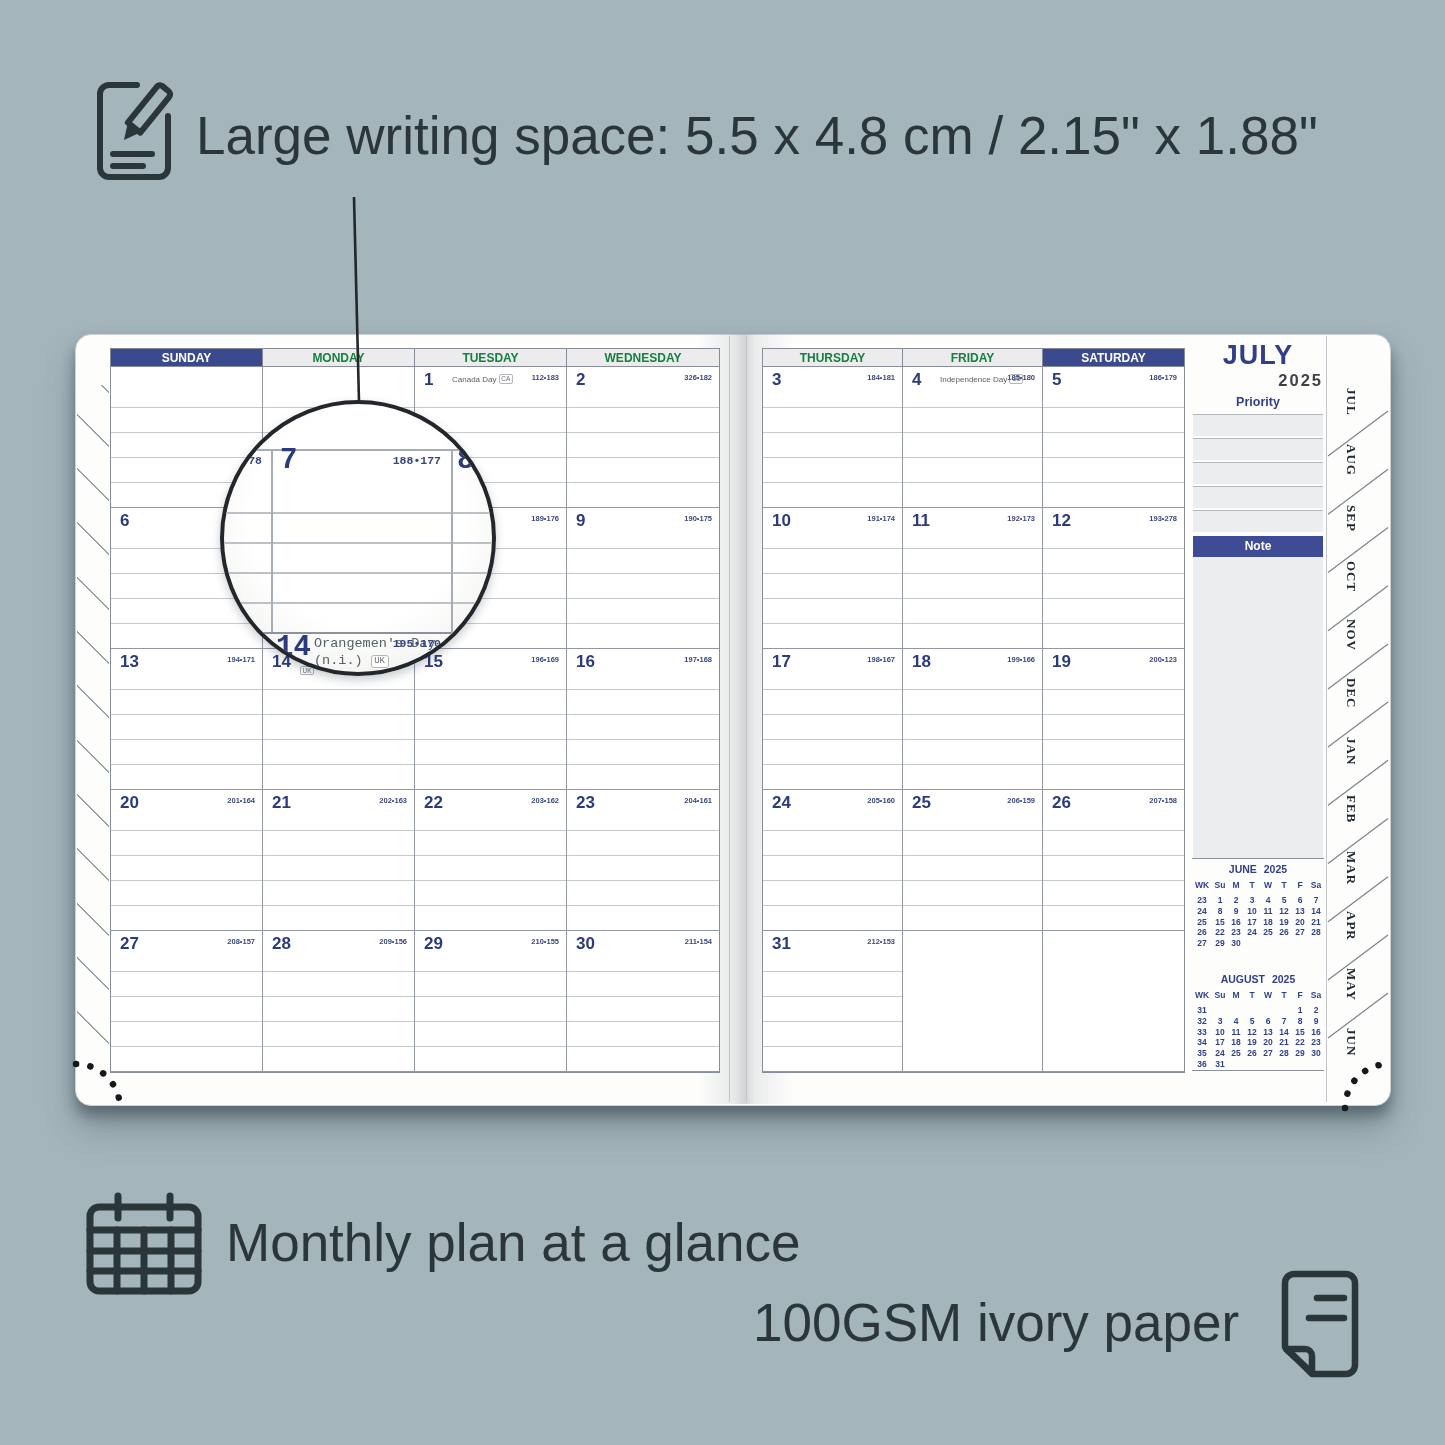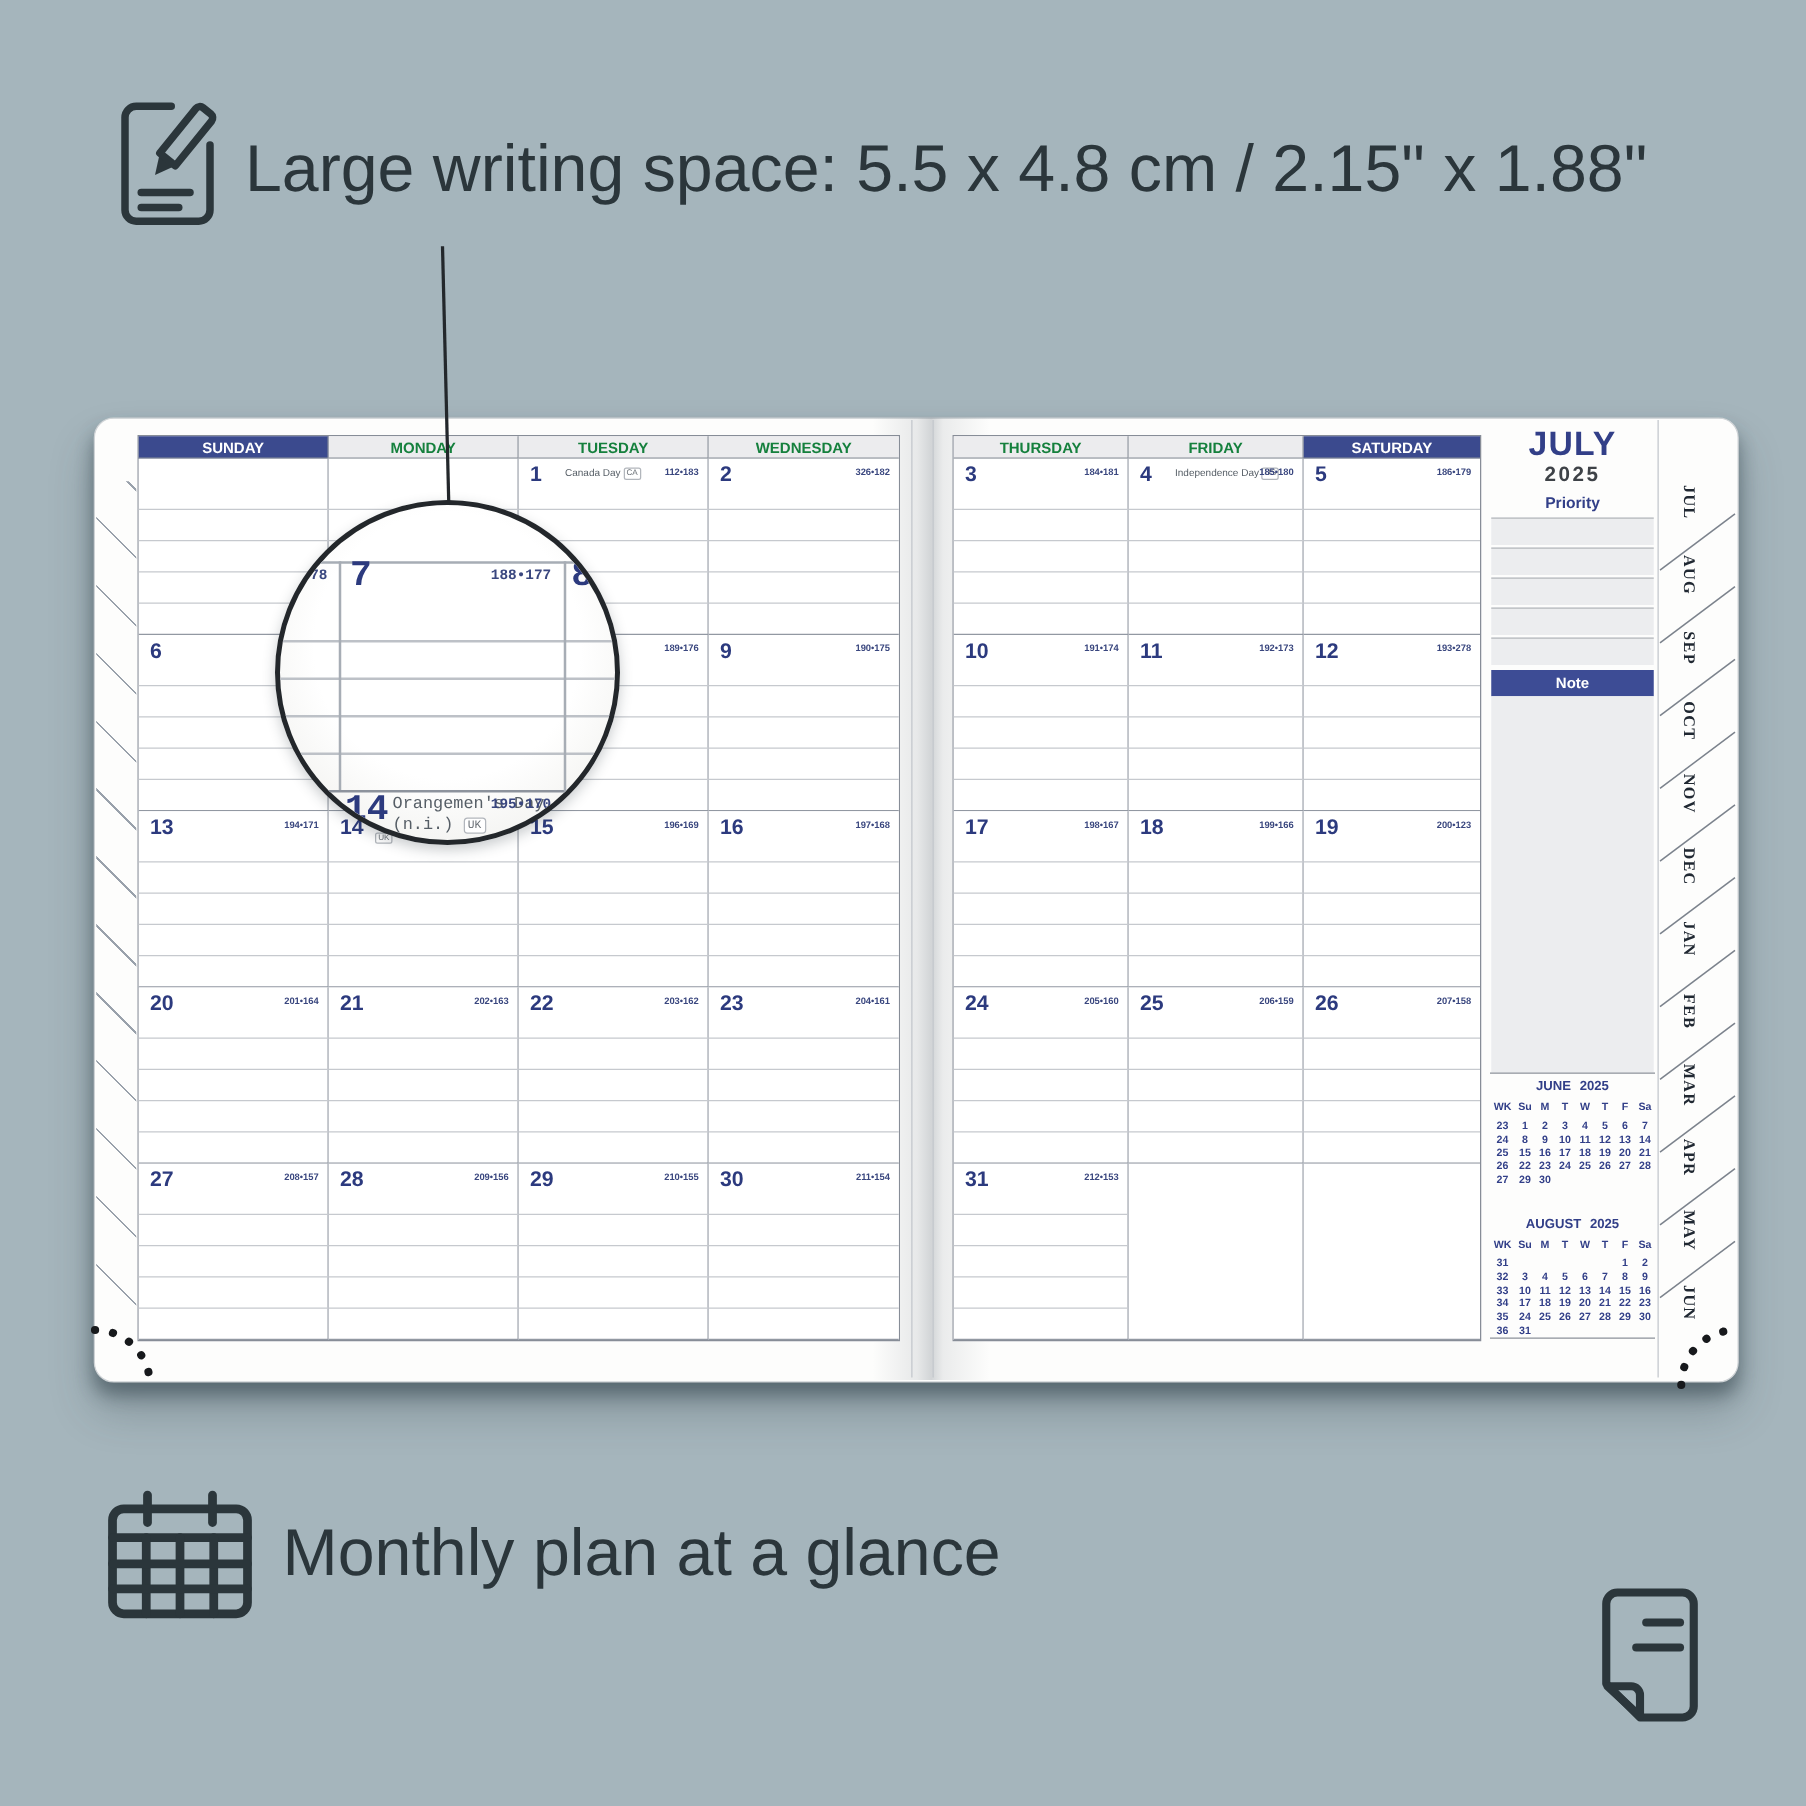--- a/index.html
+++ b/index.html
@@ -30,21 +30,21 @@
   .dcell{position:absolute;box-sizing:border-box;border-right:1px solid #9298a2;border-bottom:1px solid #9298a2;background:#fff;}
   .dcell .rule{position:absolute;left:0;right:0;height:1px;background:#c6c9ce;}
   .dnum{position:absolute;left:9px;top:3px;font-size:17px;font-weight:700;color:#2c3a7e;}
   .doy{position:absolute;right:7px;top:6px;font-size:7.5px;font-weight:700;color:#3a477f;letter-spacing:0px;}
   .holi{position:absolute;left:37px;top:7px;width:86px;font-size:8px;line-height:9.5px;color:#565e66;font-weight:500;}
   .tag{display:inline-block;border:1px solid #b2b6bc;border-radius:2px;font-size:6.5px;line-height:7.5px;padding:0 1.5px;
        color:#6a7076;background:#fff;vertical-align:1px;}
 
   
   .july{position:absolute;left:1193px;top:340px;width:130px;text-align:center;font-size:27px;font-weight:700;color:#323f88;letter-spacing:1px;}
-  .year{position:absolute;left:1193px;top:371px;width:130px;text-align:center;font-size:16.5px;font-weight:700;color:#3e4247;letter-spacing:2px;}
+  .year{position:absolute;left:1193px;top:371px;width:130px;text-align:right;font-size:16.5px;font-weight:700;color:#3e4247;letter-spacing:2px;}
   .prio-label{position:absolute;left:1193px;top:395px;width:130px;text-align:center;font-size:12.5px;font-weight:700;color:#323f88;}
   .prio-box{position:absolute;left:1193px;top:414px;width:130px;}
   .prio-row{height:20.5px;background:#ecedef;border-top:1px solid #b4b8bc;margin-bottom:2.5px;}
   .note-bar{position:absolute;left:1193px;top:536px;width:130px;height:21px;line-height:21px;background:#3d4c95;color:#fff;
             font-size:12px;font-weight:700;text-align:center;}
   .note-box{position:absolute;left:1193px;top:557px;width:130px;height:301px;background:#ecedef;}
   .side-rule{position:absolute;left:1192px;width:132px;height:1px;background:#8c9199;}
   .minical{position:absolute;left:1192px;width:132px;}
   .mctitle{text-align:center;font-size:10.5px;font-weight:700;color:#323f88;word-spacing:4px;margin-bottom:3px;}
   .mcgrid{display:grid;grid-template-columns:20px repeat(7,1fr);}
@@ -591,20 +591,21 @@
       <line x1="5" y1="38" x2="113" y2="38"></line>
       <line x1="32" y1="38" x2="32" y2="99"></line>
       <line x1="59" y1="38" x2="59" y2="99"></line>
       <line x1="86" y1="38" x2="86" y2="99"></line>
       <line x1="5" y1="59" x2="113" y2="59"></line>
       <line x1="5" y1="79" x2="113" y2="79"></line>
     </svg>
   </div>
   <div class="anno-text" style="left:226px;top:1212px">Monthly plan at a glance</div>
 
+  <div class="anno-text" style="left:753px;top:1292px">100GSM ivory paper</div>
   <div class="anno-icon" style="left:1272px;top:1268px">
     <svg width="96" height="116" viewBox="0 0 96 116" fill="none" stroke="#2b363b" stroke-width="6.5" stroke-linejoin="round" stroke-linecap="round">
       <path d="M22 6 H74 a9 9 0 0 1 9 9 V97 a9 9 0 0 1 -9 9 H40 L13 79 V15 a9 9 0 0 1 9 -9 Z"></path>
       <path d="M40 105 V88 a7 7 0 0 0 -7 -7 H14 Z"></path>
       <line x1="45" y1="30" x2="72" y2="30"></line>
       <line x1="37" y1="50" x2="72" y2="50"></line>
     </svg>
   </div>
 
 </div>

